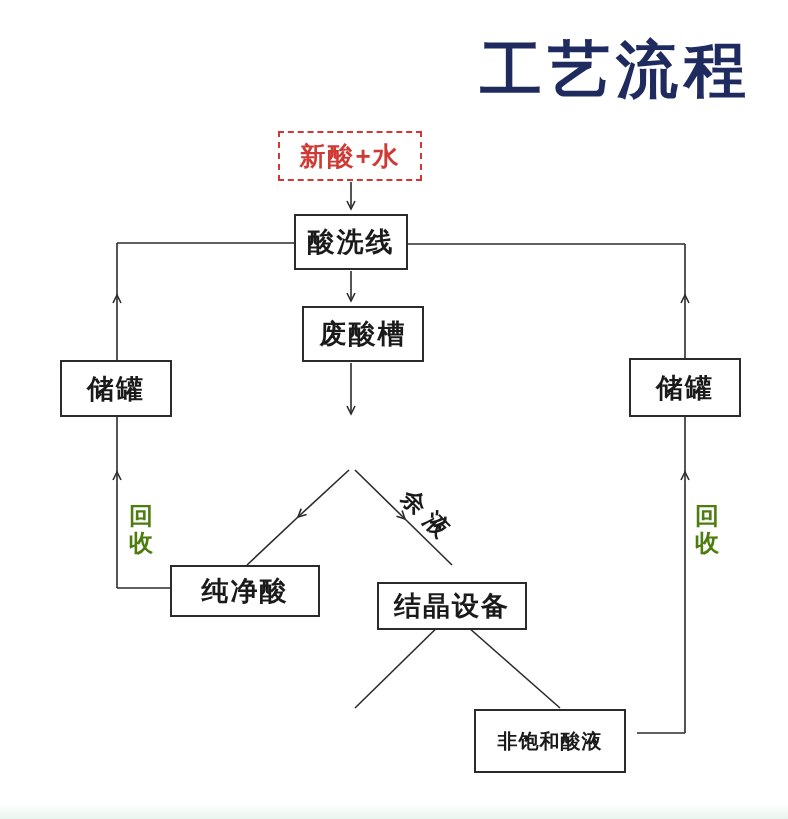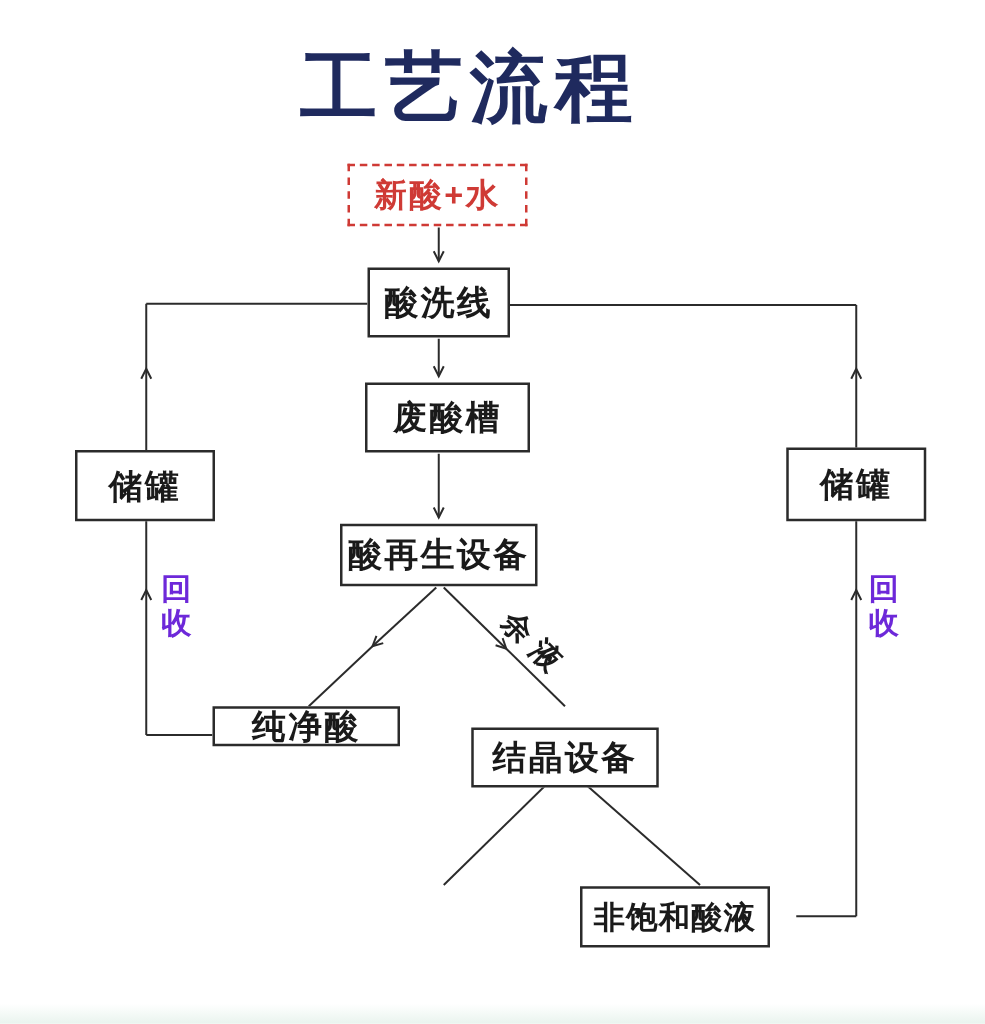--- a/index.html
+++ b/index.html
@@ -9,21 +9,21 @@
     background: #ffffff;
     position: relative;
     overflow: hidden;
   }
   .canvas {
     position: absolute; left: 0; top: 0;
     width: 788px; height: 819px;
   }
   .title {
     position: absolute; left: 0; top: 28px; width: 752px;
-    text-align: center;
+    text-align: right;
     font-size: 62px; font-weight: bold;
     letter-spacing: 6px;
     color: #1f2a5e;
   }
   svg.connectors {
     position: absolute; left: 0; top: 0;
     width: 788px; height: 819px;
   }
   .node {
     position: absolute;
@@ -35,49 +35,50 @@
     color: #1a1a1a;
     letter-spacing: 2px;
     white-space: nowrap;
   }
   .node.red {
     border: 2px dashed #cf3a35;
     color: #cf3a35;
   }
   .edge-label-vert {
     position: absolute;
-    font-size: 24px; font-weight: 600; color: #6d28d9;
+    font-size: 24px; font-weight: 600; color: #4d7c0f;
     width: 26px; line-height: 27px;
     text-align: center;
     word-break: break-all;
     letter-spacing: 0;
+    margin-top: 44px;
   }
   .edge-label-diag {
     position: absolute;
     font-size: 24px; font-weight: 600; color: #1a1a1a;
     transform: rotate(45deg);
     transform-origin: center center;
     letter-spacing: 8px;
     white-space: nowrap;
   }
   .bottom-tint {
     position: absolute; left: 0; bottom: 0; width: 788px; height: 16px;
     background: linear-gradient(to bottom, rgba(236,246,241,0), #e9f4ee);
   }
   
   #n-fresh   { left:278px; top:131px; width:144px; height:50px; font-size:26px; }
   #n-pickle  { left:294px; top:214px; width:114px; height:56px; }
-  #n-waste   { left:292px; top:306px; width:132px; height:56px;text-align:center; }
+  #n-waste   { left:302px; top:306px; width:122px; height:56px;text-align:center; }
   #n-stl     { left:60px;  top:360px; width:112px; height:57px; }
   #n-str     { left:629px; top:358px; width:112px; height:59px; }
   #n-regen   { left:272px; top:419px; width:158px; height:50px; }
-  #n-pure    { left:170px; top:565px; width:150px; height:32px; }
+  #n-pure    { left:170px; top:565px; width:150px; height:52px; }
   #n-cryst   { left:377px; top:565px; width:150px; height:48px;margin-top:17px; }
   #n-salt    { left:272px; top:709px; width:148px; height:51px; font-size:26px; }
-  #n-unsat   { left:464px; top:709px; width:152px; height:49px; font-size:25px; letter-spacing:1px; }
+  #n-unsat   { left:474px; top:709px; width:152px; height:64px; font-size:20px; letter-spacing:1px; }
   #lbl-recycle-left  { left:128px; top:458px; }
   #lbl-recycle-right { left:694px; top:458px; }
   #lbl-residual      { left:396px; top:500px; }
 </style>
 </head>
 <body>
 
 <div class="canvas">
 
   <div class="title">工艺流程</div>
@@ -120,21 +121,20 @@
   <div class="node" id="n-pickle">酸洗线</div>
 
   <div class="node red" id="n-fresh">新酸+水</div>
 
   <div class="node" id="n-waste">废酸槽</div>
 
   <div class="node" id="n-stl">储罐</div>
 
   <div class="node" id="n-str">储罐</div>
 
-  <div class="node" id="n-regen">酸再生设备</div>
 
   <div class="node" id="n-pure">纯净酸</div>
 
   <div class="node" id="n-cryst">结晶设备</div>
 
 
   <div class="node" id="n-unsat">非饱和酸液</div>
 
   <div class="edge-label-vert" id="lbl-recycle-left">回收</div>
 

